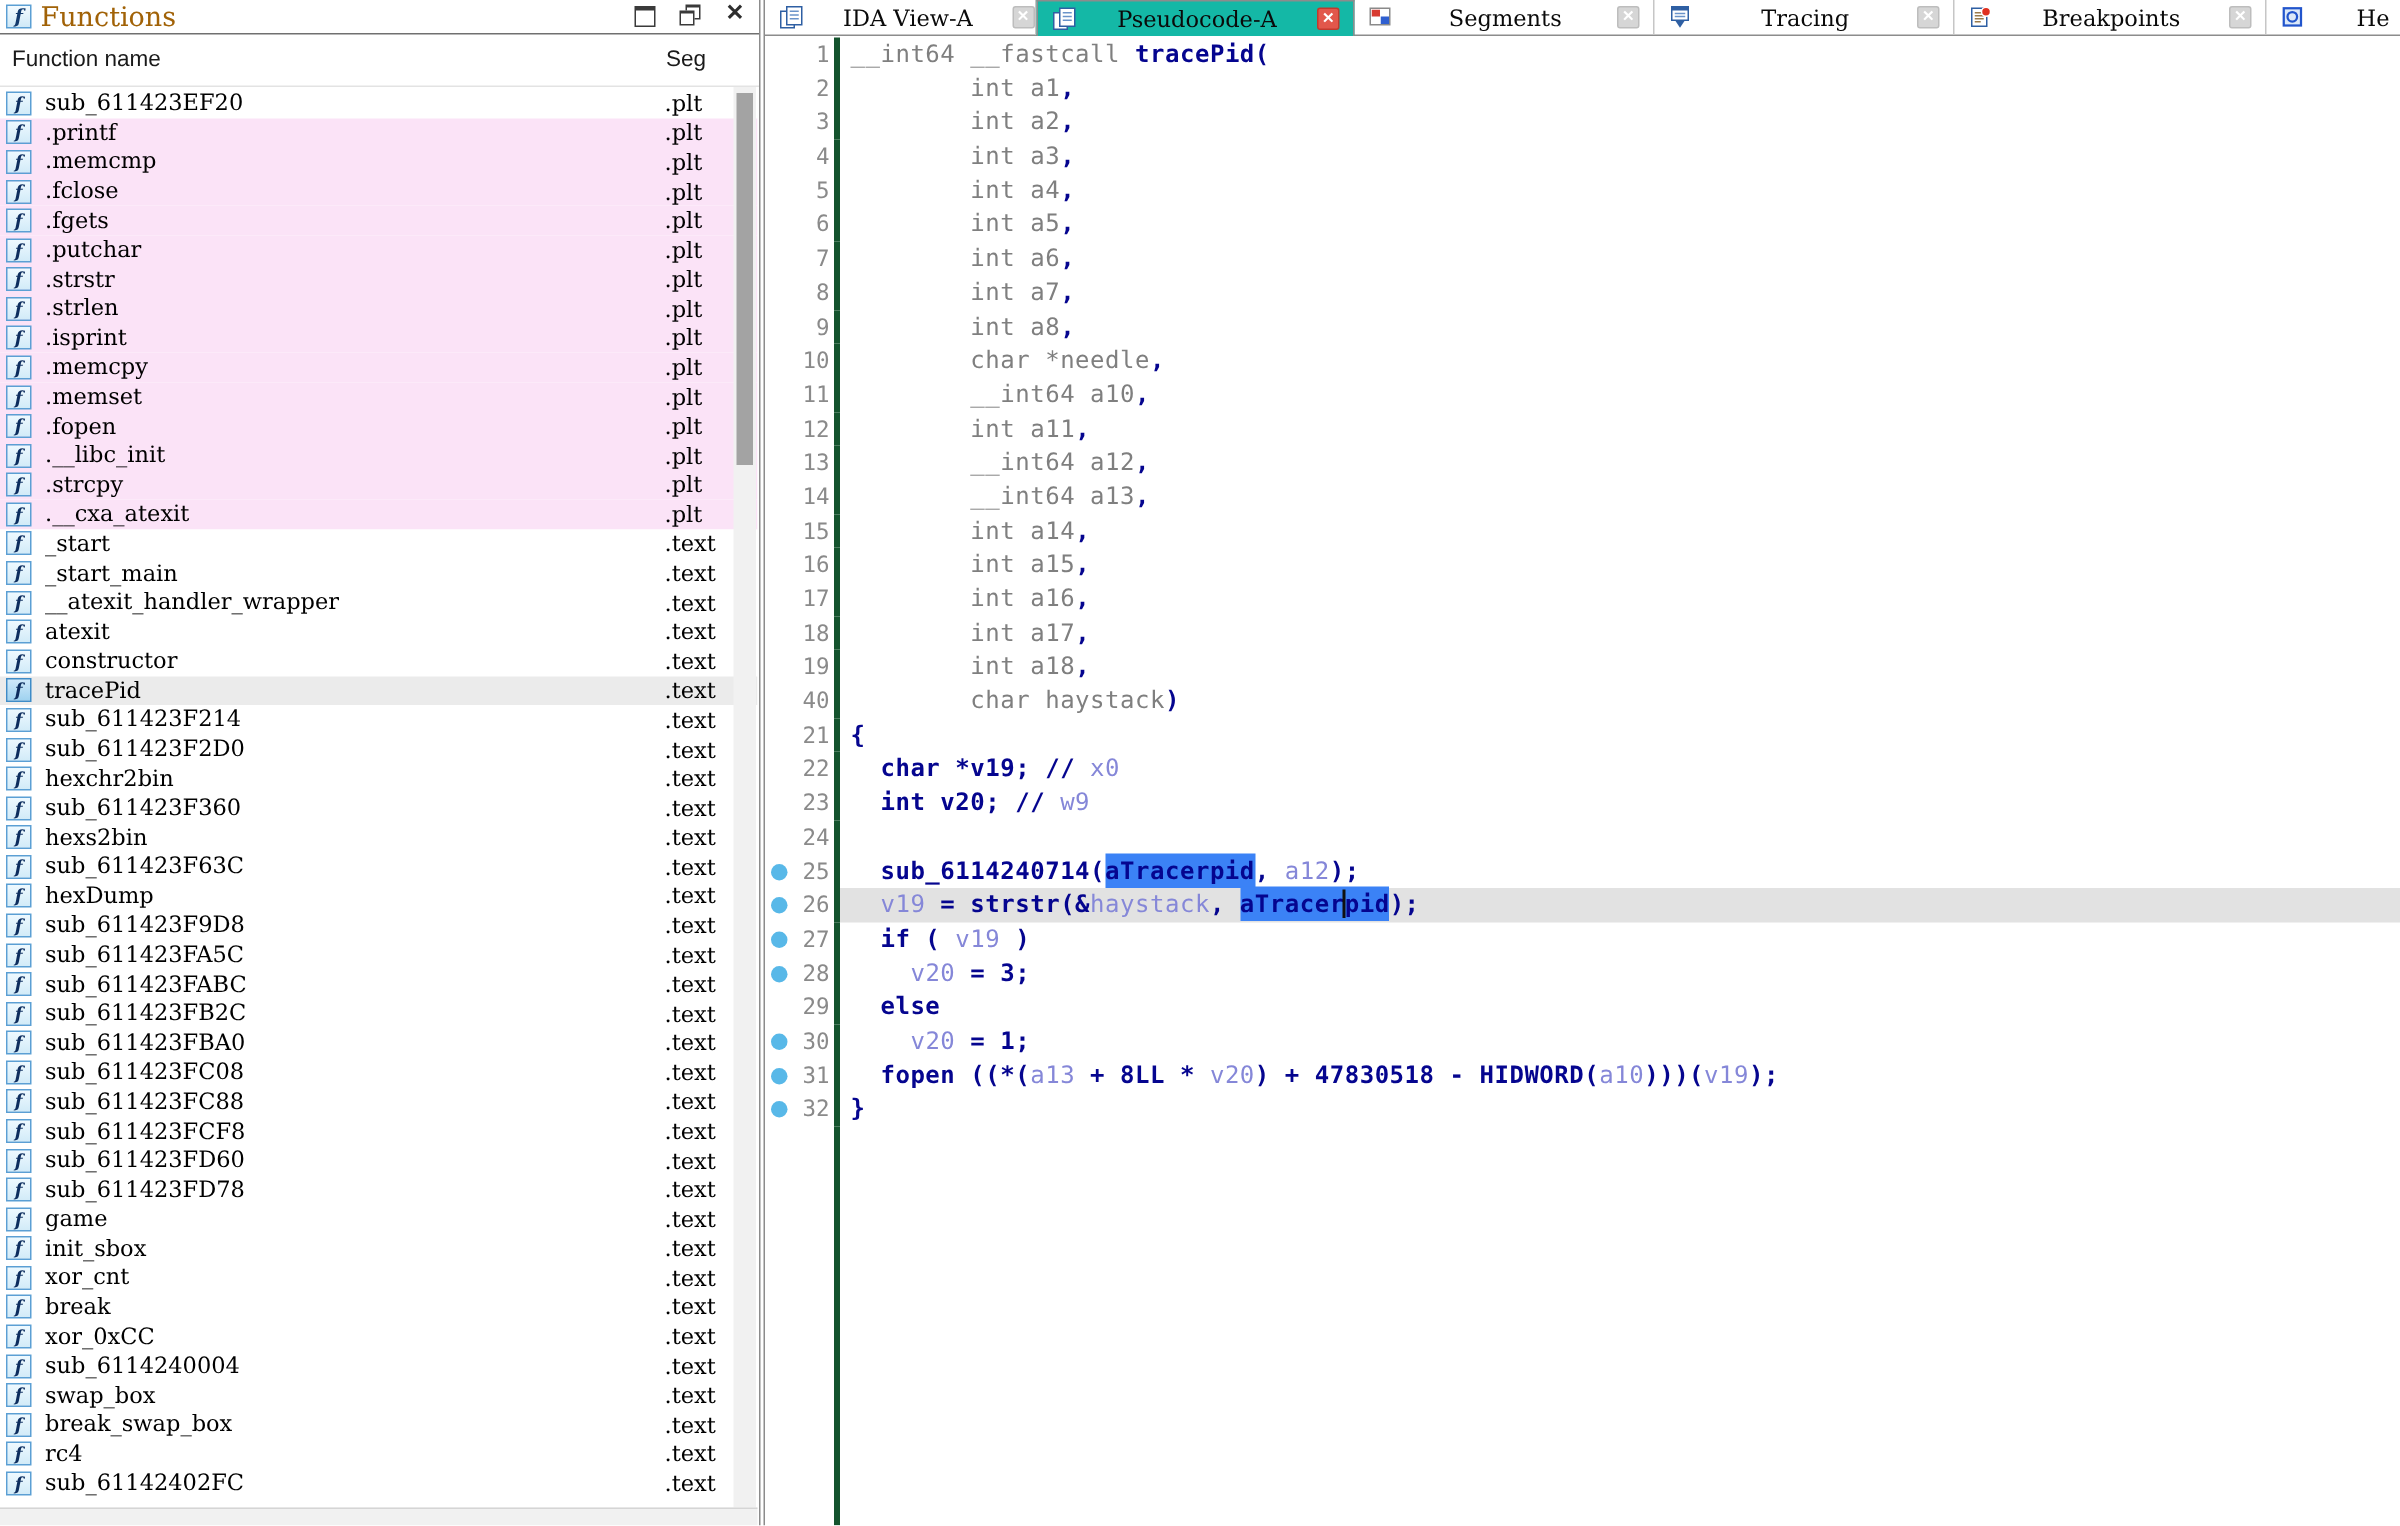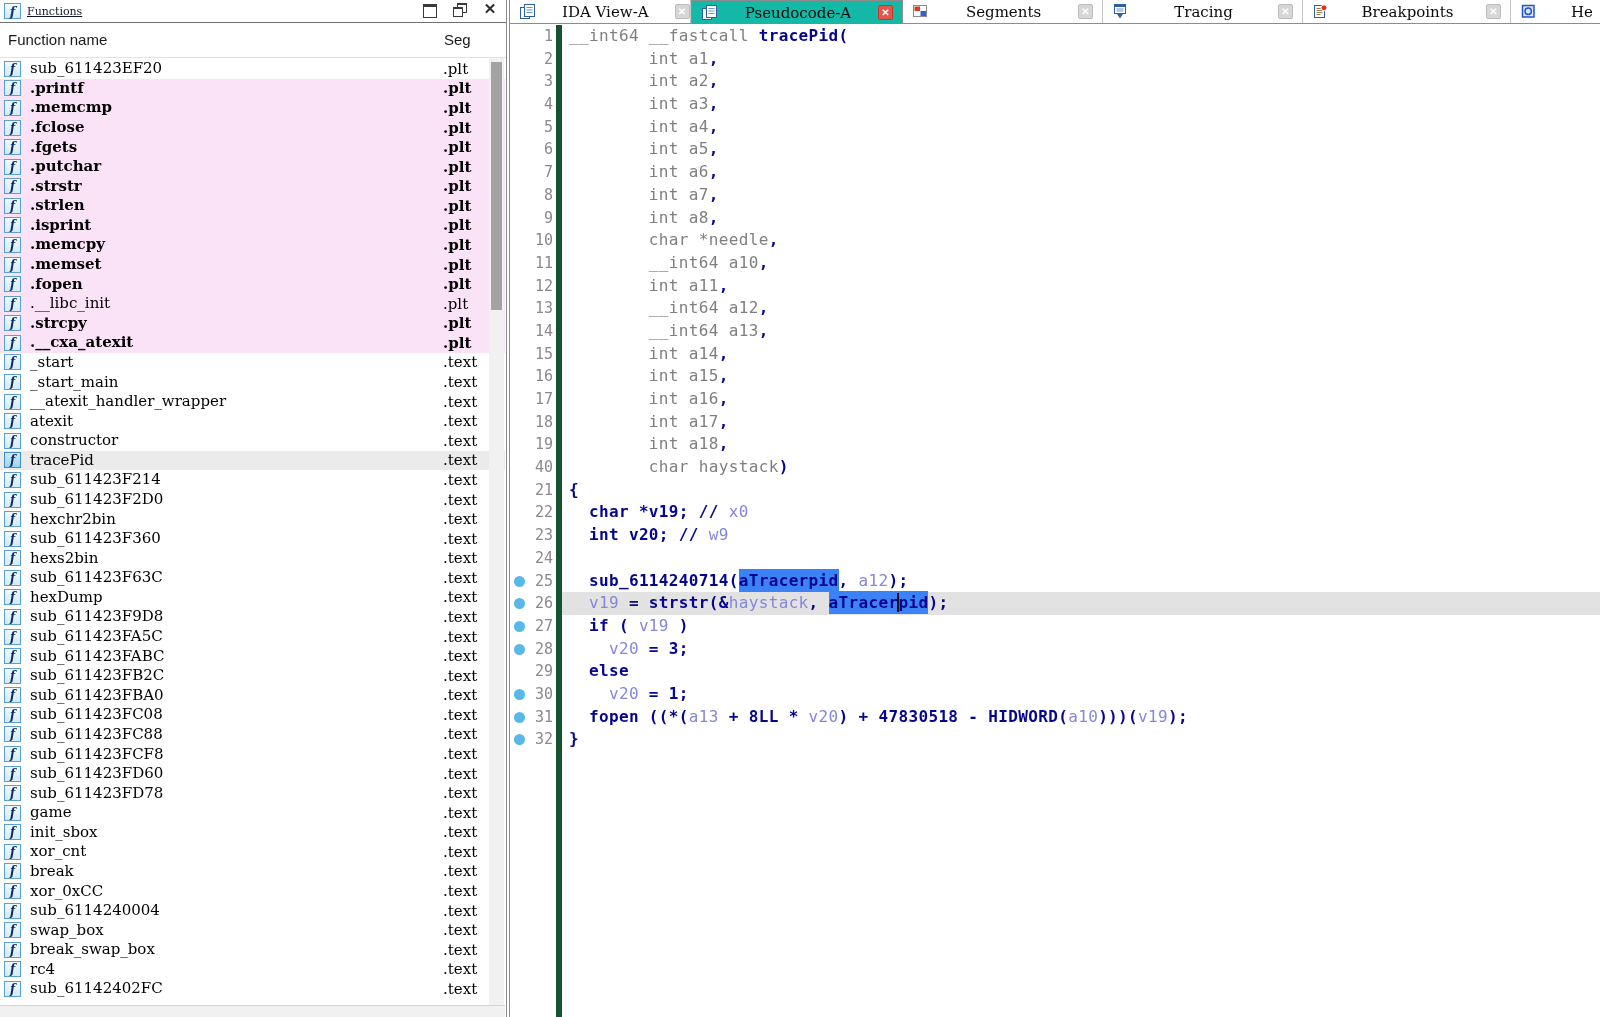--- a/index.html
+++ b/index.html
@@ -10,21 +10,21 @@
   
   #functions-window { position:absolute; left:0; top:0; width:507px; height:1017px;
                       background:#fff; border-right:1px solid #8c8c8c; }
   .fn-titlebar { position:relative; height:23px; border-bottom:1px solid #707070;
                  display:flex; align-items:center; }
   .f-box { display:inline-flex; align-items:center; justify-content:center;
            width:17px; height:16px; margin:2px 6px 2px 4px;
            background:linear-gradient(#f4fbff,#cfe9f7);
            border:1px solid #5b9fd4; font-family:"DejaVu Serif",serif;
            font-style:italic; font-weight:bold; font-size:13px; color:#123a6d; }
-  .fn-title { font-size:11px; color:#0f172a;text-decoration:underline; }
+  .fn-title { font-size:18px; color:#a16207; }
   .win-btns { position:absolute; right:8px; top:1px; display:flex; gap:14px; align-items:center; }
   .wb { width:16px; height:16px; position:relative; cursor:default; }
   .wb-max::before { content:""; position:absolute; left:1px; top:3px; width:12px; height:10px;
                     border:1px solid #3a3a3a; border-top:3px solid #3a3a3a; }
   .wb-float::before { content:""; position:absolute; left:5px; top:2px; width:8px; height:7px;
                       border:1px solid #3a3a3a; border-top:2px solid #3a3a3a; background:#fff; }
   .wb-float::after { content:""; position:absolute; left:1px; top:6px; width:8px; height:7px;
                      border:1px solid #3a3a3a; border-top:2px solid #3a3a3a; background:#fff; }
   .wb-close { font-family:"Liberation Sans",sans-serif; font-size:15px; font-weight:bold;
               color:#2e2e2e; line-height:16px; text-align:center; }
@@ -38,21 +38,21 @@
   .fn-row { display:flex; align-items:center; height:19.58px; background:#fff; }
   .fn-row.pink { background:#fbe3f7; }
   .fn-row.sel  { background:#ebebeb; }
   .fn-row .f-icon { flex:none; display:inline-flex; align-items:center; justify-content:center;
            width:17px; height:16px; margin-left:4px; margin-right:9px;
            background:linear-gradient(#eef9ff,#d2ebf8); border:1px solid #5b9fd4;
            font-style:italic; font-weight:bold; font-size:12px; color:#0d2d5e; line-height:1; }
   .fn-row.sel .f-icon { background:linear-gradient(#cfe9fb,#9fd2ef); border-color:#3e8cc8; }
   .fn-row .fn-name { flex:1 1 auto; font-size:15px; color:#000; line-height:19px;
                      white-space:pre; overflow:hidden; }
-  .fn-row.bold .fn-name, .fn-row.bold .fn-seg { font-weight:bold; }
+  .fn-row.bold .fn-name, .fn-row.bold .fn-seg { font-weight:normal; }
   .fn-row .fn-seg { flex:none; width:36px; margin-right:26px; font-size:15px; color:#000;
                     white-space:pre; overflow:hidden; }
 
   #fn-vscroll { position:absolute; top:58px; bottom:12px; right:2px; width:15px;
                 background:#f1f1f1; }
   #fn-vscroll .thumb { position:absolute; left:2px; right:2px; top:4px; height:248px;
                        background:#a3a3a3; }
   #fn-hscroll { position:absolute; left:0; right:1px; bottom:0; height:12px;
                 background:#f1f1f1; border-top:1px solid #d5d5d5; }
 
@@ -78,21 +78,21 @@
   
   #code-area { flex:1 1 auto; display:flex; flex-direction:column; padding-top:1px;
                font-family:"DejaVu Sans Mono",monospace; overflow:hidden; }
   .cline { flex:none; display:flex; height:22.7px; }
   .cline.fill { flex:1 1 auto; height:auto; }
   .dot-col { flex:none; width:19px; position:relative; }
   .dot-col .dot { position:absolute; left:4px; top:6px; width:11px; height:11px;
                   border-radius:50%; background:#58b8e8; }
   .num-col { flex:none; width:24px; text-align:right; font-size:15px; line-height:22.7px;
              color:#8a8a8a; margin-right:3px; }
-  .code-text { flex:1 1 auto; border-left:6px solid #14532d; padding-left:7px;
+  .code-text { flex:1 1 auto; border-left:4px solid #14532d; padding-left:7px;
                font-size:16px; letter-spacing:0.35px; line-height:22.7px; white-space:pre; }
   .cline.cur .code-text { background:#e2e2e2; }
   .sk { color:#05058f; font-weight:bold; }        
   .sg { color:#7f7f7f; }                          
   .sv { color:#8587d8; }                          
   .shl { color:#05058f; font-weight:bold; background:#3b82f6; padding:2px 0; }
   .caret { display:inline-block; width:2px; height:19px; background:#101010;
            vertical-align:middle; margin:0 -1px; position:relative; top:-1px; }
 </style>
 </head>

